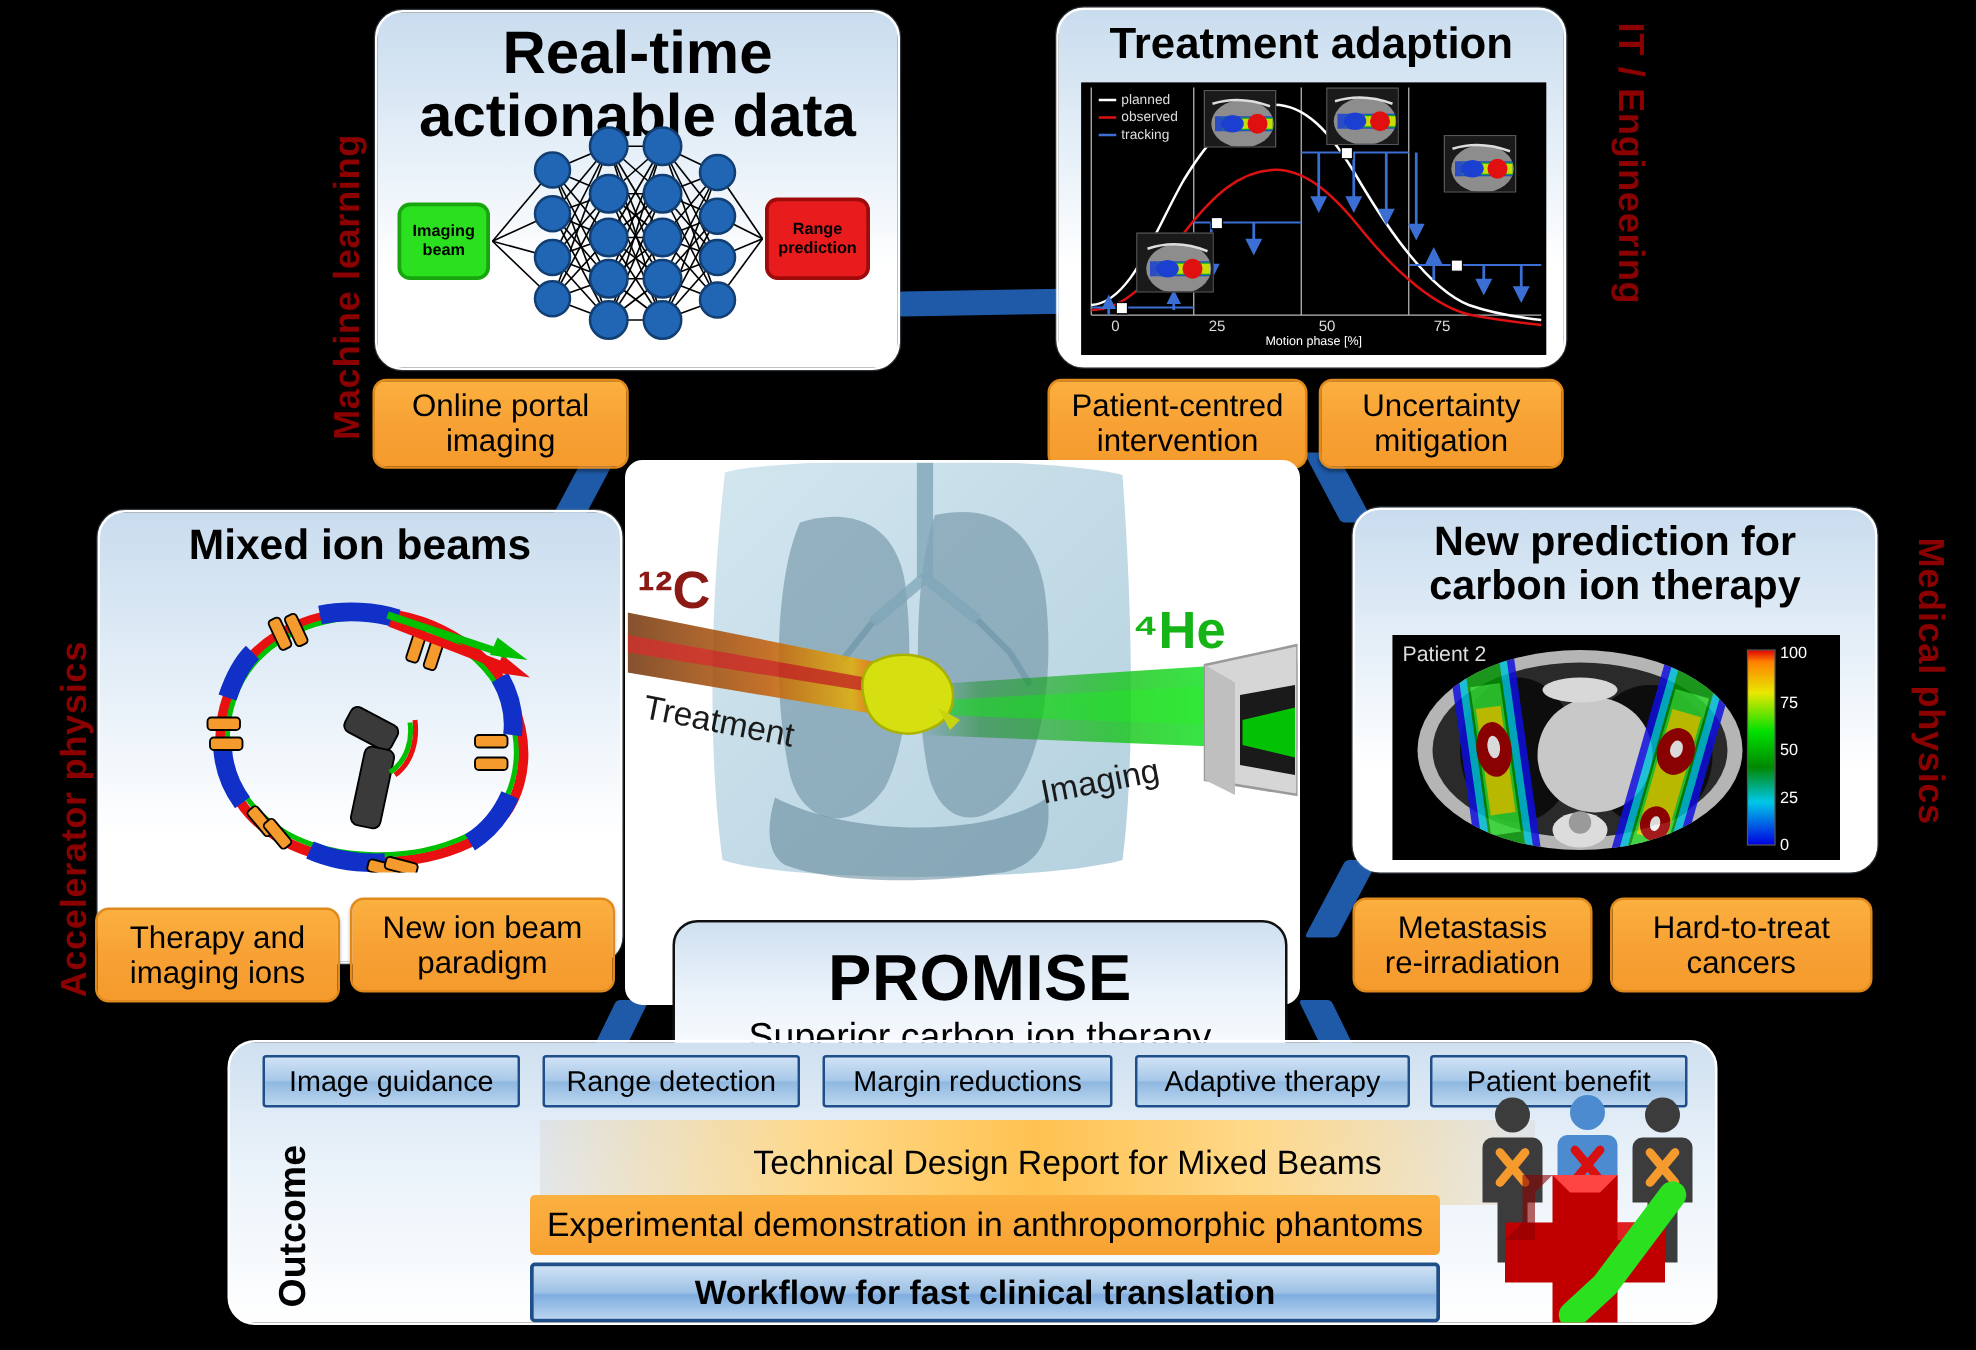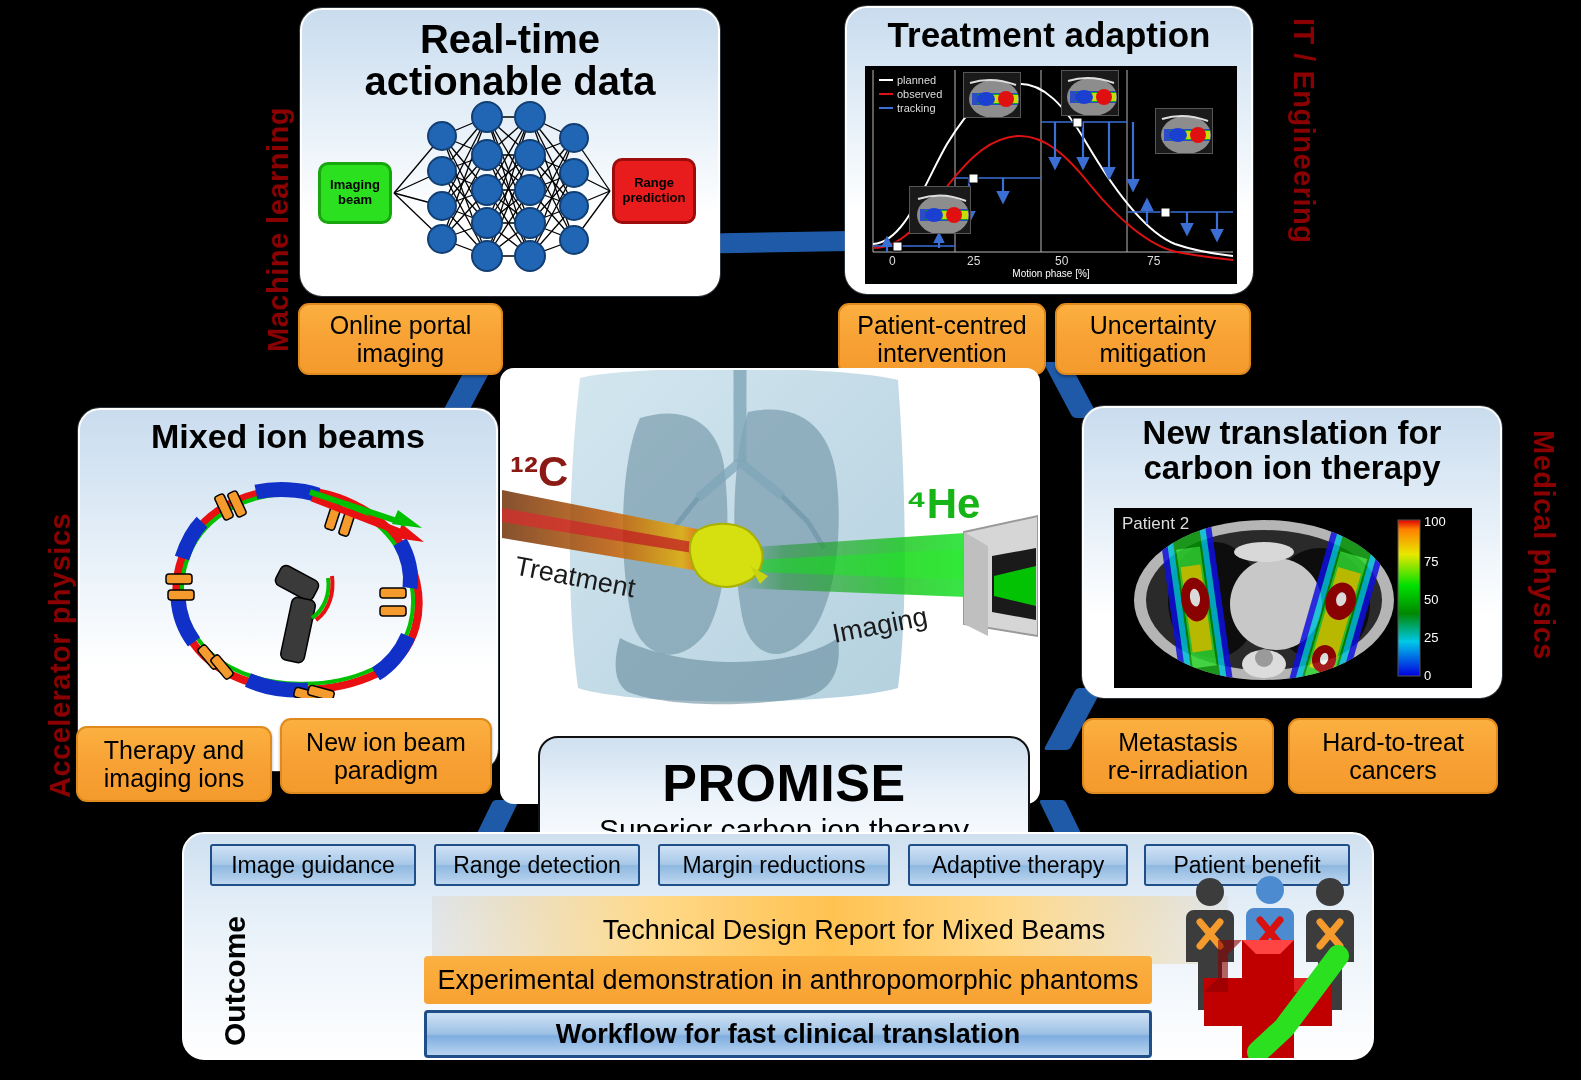--- a/index.html
+++ b/index.html
@@ -31,21 +31,21 @@
     border-radius: 22px;
     border: 2px solid #ffffff;
     box-shadow: 0 0 0 1px rgba(120,140,160,.35);
     overflow: hidden;
   }
   .panel-title {
     text-align: center;
     font-weight: bold;
     color: #000;
     line-height: 1.06;
-    font-size: 40px;
+    font-size: 48px;
     padding-top: 8px;
     font-family: "Liberation Sans", sans-serif;
   }
 
   
   .pill {
     position: absolute;
     background: linear-gradient(180deg,#FBB040 0%, #F7A033 55%, #F59B2E 100%);
     border: 2px solid #E08A1E;
     border-radius: 11px;
@@ -471,21 +471,21 @@
 
       <path d="M232,40 L330,78" stroke="#E81010" stroke-width="7" fill="none"></path>
       <polygon points="344,84 316,80 322,66" fill="#E81010"></polygon>
       <path d="M230,34 L326,66" stroke="#00C000" stroke-width="6" fill="none"></path>
       <polygon points="342,70 312,66 318,52" fill="#00C000"></polygon>
     </svg>
   </div>
 
   <div class="panel" style="left:1082px; top:406px; width:420px; height:292px;">
     <div class="panel-title" style="font-size:33px;">
-      <div>New translation for</div>
+      <div>New prediction for</div>
       <div>carbon ion therapy</div>
     </div>
     <div class="ctpanel" style="left:30px; top:100px; width:358px; height:180px;">
       <svg width="358" height="180" style="position:absolute;left:0;top:0;">
         <defs>
           <linearGradient id="cbgrad" x1="0" y1="1" x2="0" y2="0">
             <stop offset="0%" stop-color="#0000E0"></stop>
             <stop offset="22%" stop-color="#00C8E8"></stop>
             <stop offset="40%" stop-color="#008800"></stop>
             <stop offset="58%" stop-color="#00E000"></stop>

